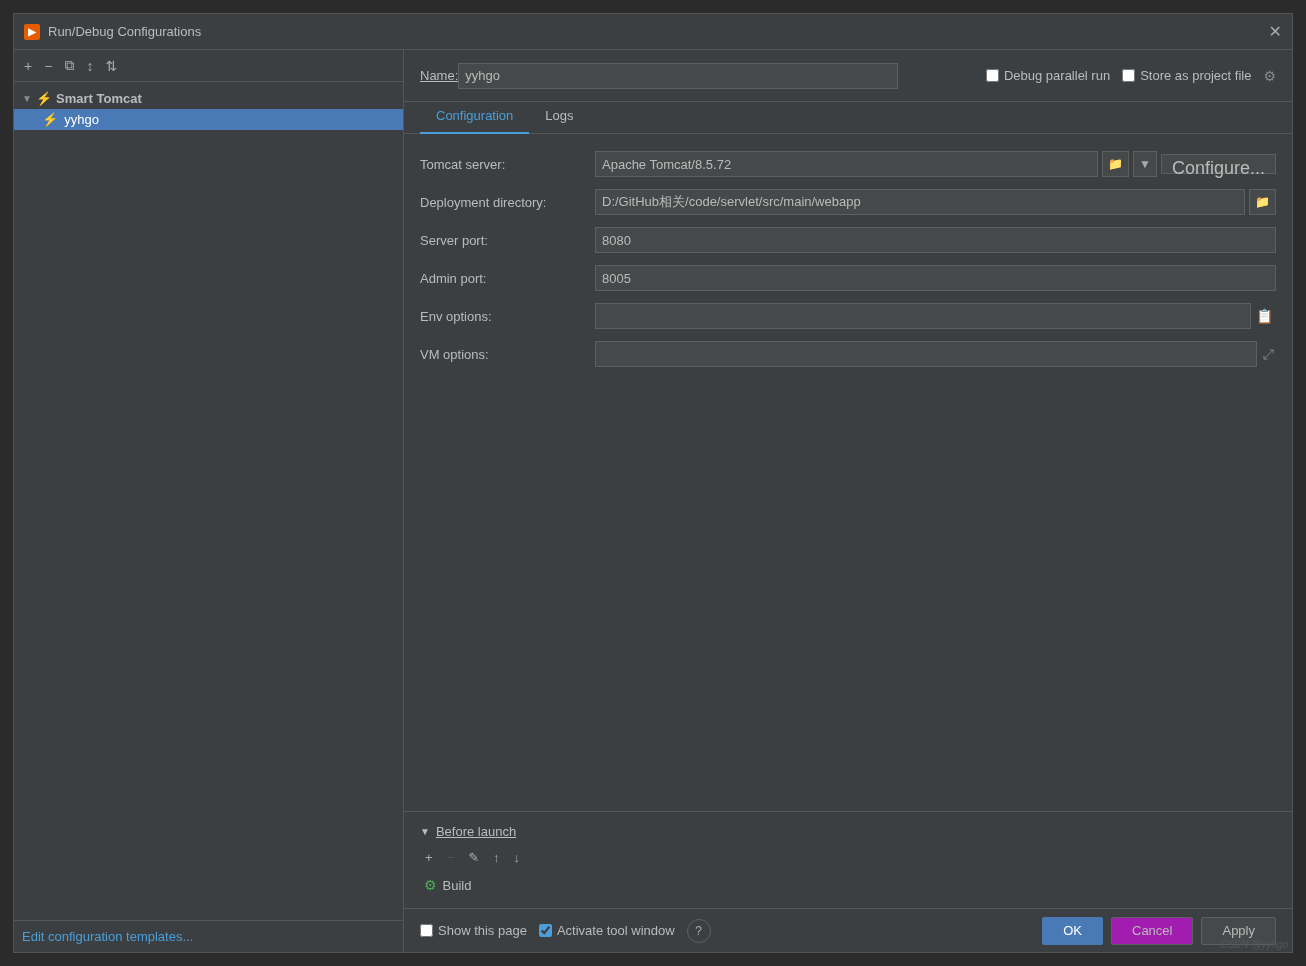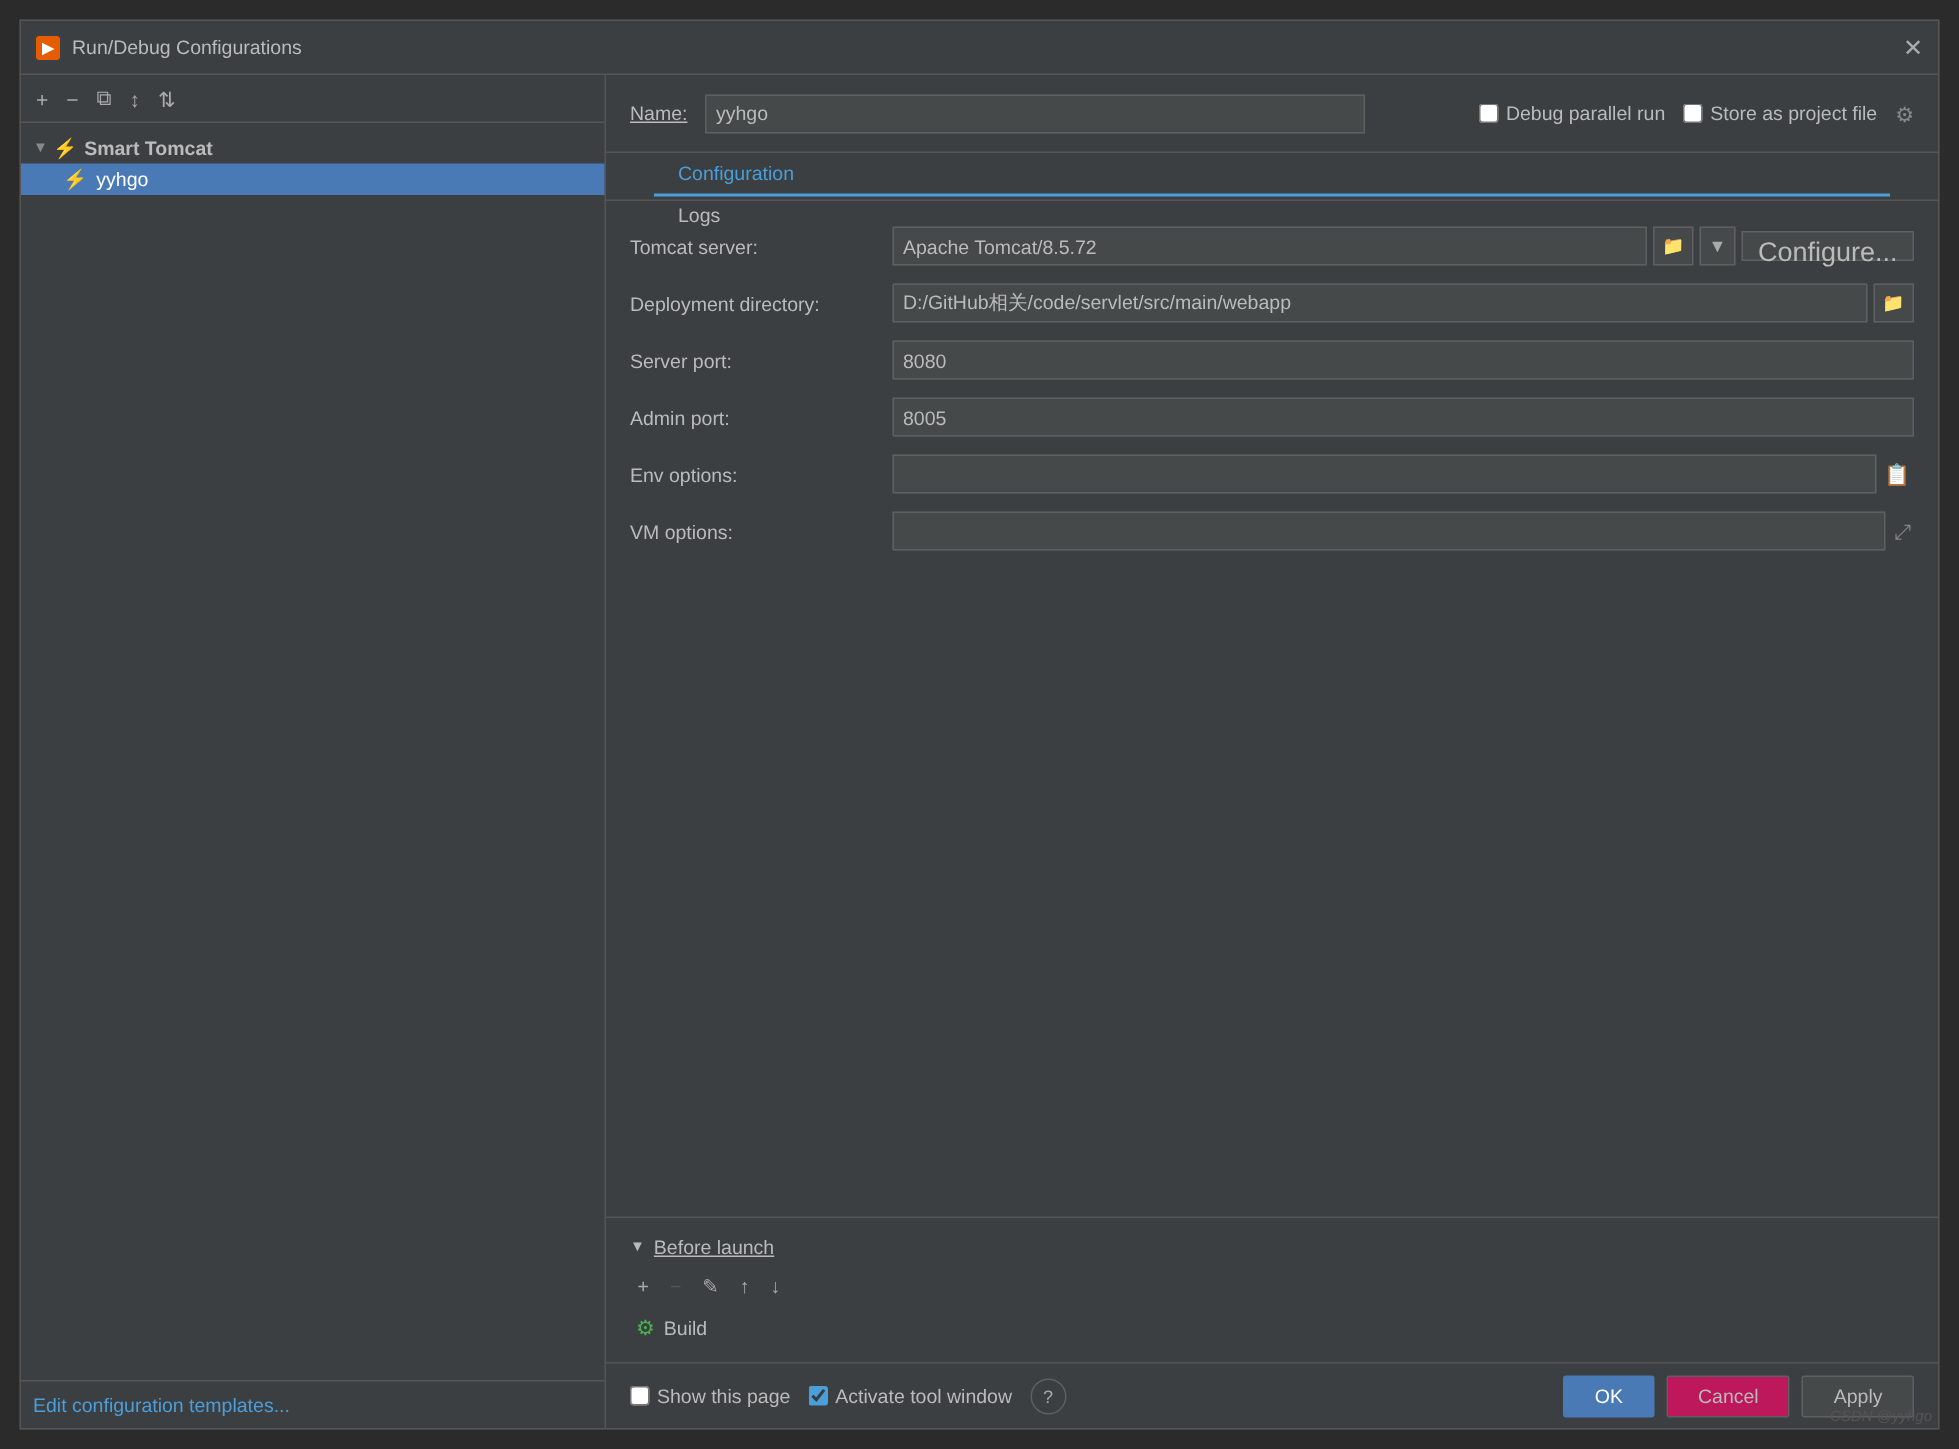--- a/index.html
+++ b/index.html
@@ -143,21 +143,21 @@
       flex: 1;
       display: flex;
       flex-direction: column;
       padding: 0;
       overflow: hidden;
     }
     .right-header {
       display: flex;
       align-items: center;
       padding: 10px 16px;
-      gap: 12px;
+      gap: 0;
       border-bottom: 1px solid #555;
       flex-shrink: 0;
       height: 52px;
     }
     .name-label {
       color: #bbb;
       font-size: 13px;
       text-decoration: underline;
     }
     .name-input {
@@ -193,24 +193,23 @@
       background: none;
       border: none;
       color: #888;
       cursor: pointer;
       font-size: 14px;
     }
     
     .tabs-bar {
       display: flex;
       border-bottom: 1px solid #555;
-      padding: 0 32px;
+      padding: 0 16px;
       flex-shrink: 0;
       height: 32px;
-      flex-direction: column;
     }
     .tab {
       padding: 6px 16px;
       cursor: pointer;
       color: #bbb;
       font-size: 13px;
       border-bottom: 2px solid transparent;
       margin-bottom: -1px;
     }
     .tab.active {
@@ -368,21 +367,21 @@
       height: 28px;
       display: flex;
       align-items: center;
     }
     .action-btn.ok {
       background: #4a7ab5;
       border: 1px solid #4a7ab5;
       color: #fff;
     }
     .action-btn.cancel {
-      background: #be185d;
+      background: #a21caf;
       border: 1px solid #5e6060;
       color: #bbb;
     }
     .action-btn.apply {
       background: #45494a;
       border: 1px solid #5e6060;
       color: #bbb;
     }
     .help-btn {
       background: none;

